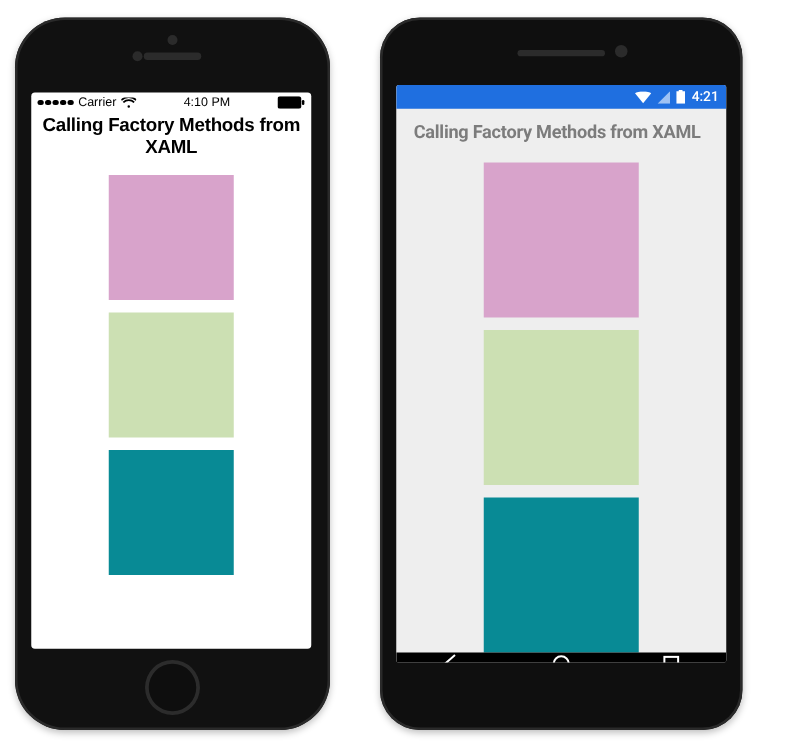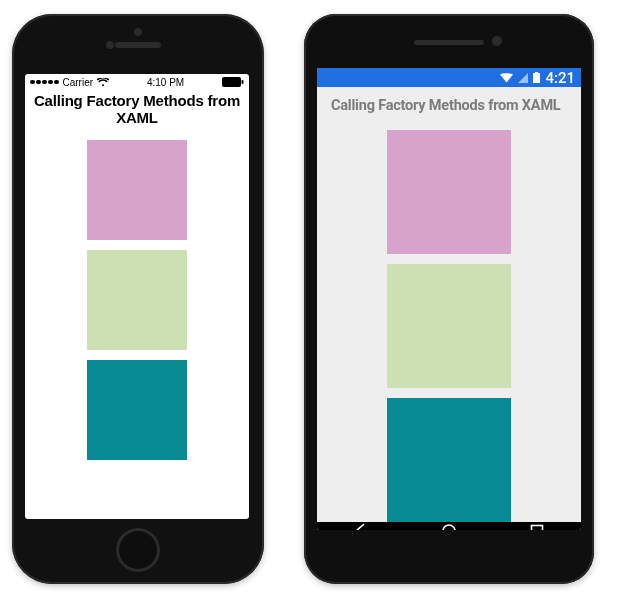--- a/index.html
+++ b/index.html
@@ -79,21 +79,21 @@
   }
   .nexus .screen {
     width:100%; height:100%; background:#eeeeee; border-radius:2px;
     display:flex; flex-direction:column; overflow:hidden;
     font-family: Roboto, Arial, sans-serif;
   }
   .and-status {
     height:20px; background:#1f6fe0; display:flex; align-items:center;
     justify-content:flex-end; padding:0 6px; gap:5px; color:#fff;
   }
-  .and-status .time { font-size:15px; font-weight:500; }
+  .and-status .time { font-size:11px; font-weight:500; }
   .and-title {
     background:#1f6fe0; height:4px;
   }
   .and-head {
     padding: 10px 14px 6px; color:#7c7c7c; font-size:14.5px; font-weight:700;
     letter-spacing:-.2px;
   }
   .and-content { flex:1; display:flex; flex-direction:column; align-items:center; }
   .swatch-and { width:124px; height:124px; margin-top:10px; }
   .and-nav {

